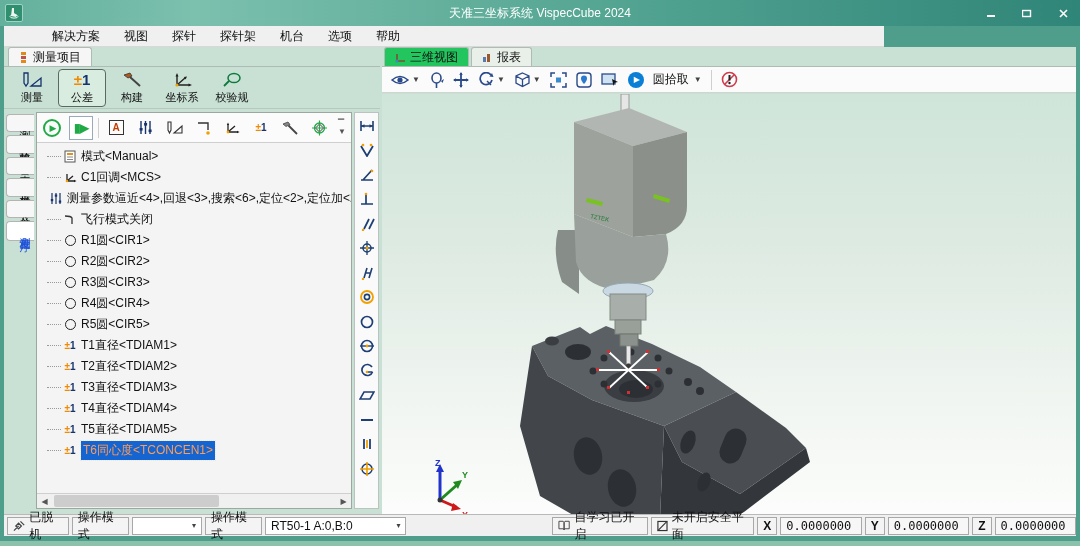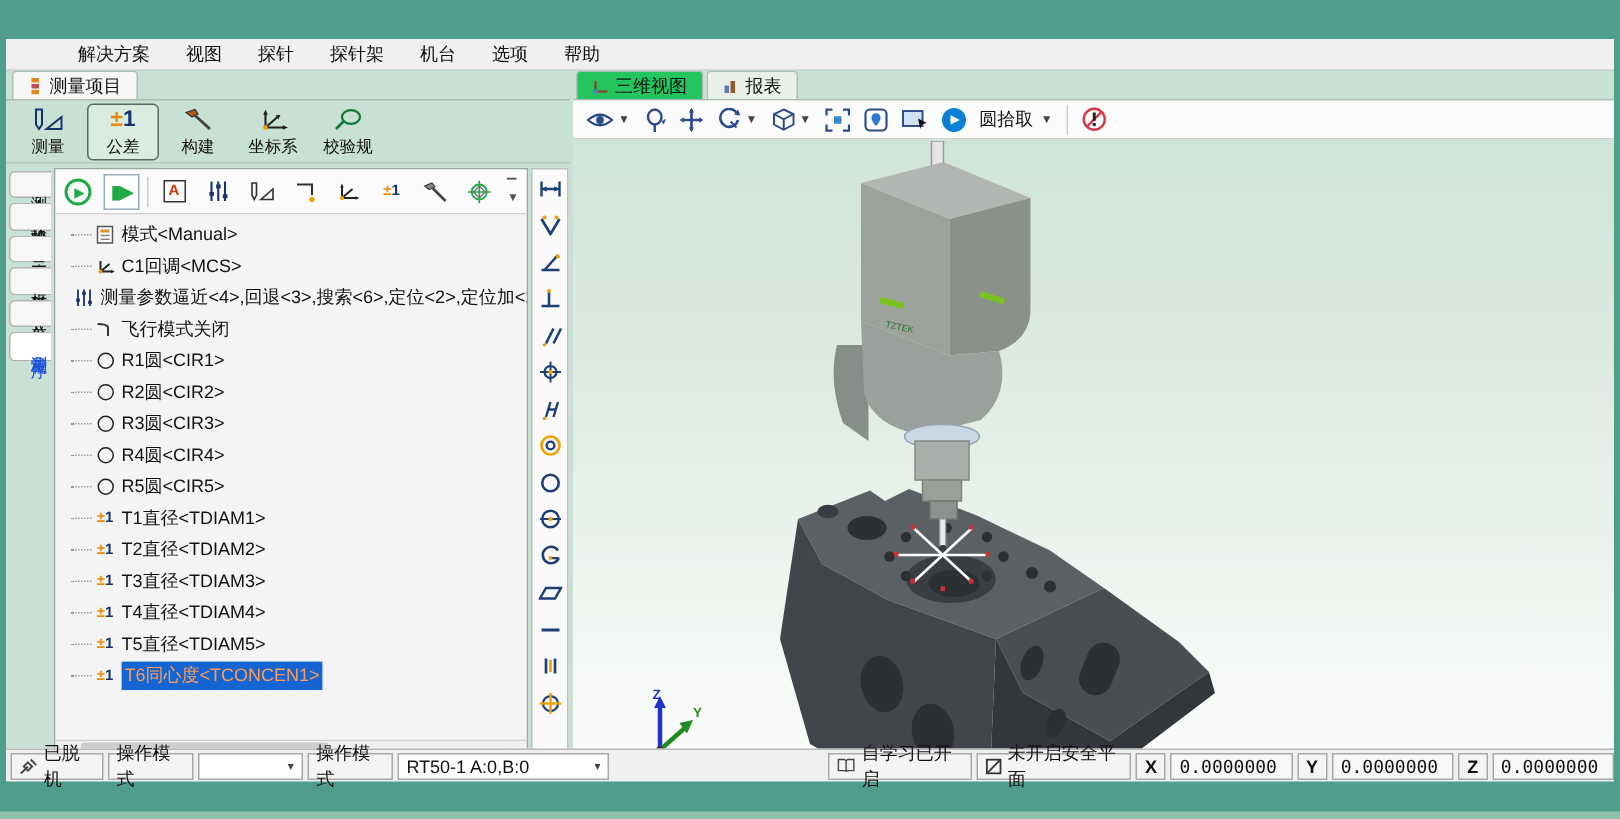--- a/index.html
+++ b/index.html
@@ -11,21 +11,21 @@
   .titlebar { position:absolute; left:0; top:0; width:1080px; height:26px;
     background:linear-gradient(90deg,#63b09d 0%,#7cc0ae 18%,#55a693 55%,#2f8578 100%);
     display:flex; align-items:center; }
   .appicon { width:18px; height:18px; margin-left:5px; background:#2f8f6f;
     border:1px solid #9fd4c2; border-radius:2px; display:flex; align-items:center; justify-content:center; }
   .title-text { position:absolute; left:0; right:0; text-align:center; color:#fff; font-size:12px; }
   .wincontrols { position:absolute; right:6px; top:0; height:26px; display:flex; align-items:center; gap:14px; }
   .winbtn { width:22px; height:18px; display:flex; align-items:center; justify-content:center; color:#fff; }
 
   
-  .menubar { position:absolute; left:4px; top:26px; width:1072px; height:21px;
+  .menubar { position:absolute; left:4px; top:26px; width:880px; height:21px;
     background:#f0f0f0; border-bottom:1px solid #d8d8d8; display:flex; align-items:center; padding-left:36px; }
   .menu-item { padding:2px 12px; cursor:default; }
 
   
   .main { position:absolute; left:4px; top:47px; width:1072px; height:472px; background:#c9e1d5; }
 
   
   .left { position:absolute; left:0; top:0; width:376px; height:472px; }
   .lp-tabs { height:20px; display:flex; align-items:flex-end; border-bottom:1px solid #aebcb4; padding-left:4px; }
   .lp-tab { background:#f6f6f6; border:1px solid #aebcb4; border-bottom:none; border-radius:3px 3px 0 0;
@@ -84,34 +84,60 @@
   .vp-toolbar { height:26px; background:#fbfbfb; border-bottom:1px solid #cfd6d0; display:flex; align-items:center; gap:9px; padding-left:8px; }
   .vico { display:flex; align-items:center; gap:2px; }
   .drop { font-size:8px; color:#444; }
   .playblue { width:16px; height:16px; border-radius:50%; background:#0a7fd6; color:#fff; font-size:8px;
     display:flex; align-items:center; justify-content:center; padding-left:2px; }
   .pick { display:flex; align-items:center; gap:5px; font-size:12px; }
   .viewport { position:absolute; left:0; top:47px; width:694px; height:425px;
     background:linear-gradient(180deg,#cfe5da 0%,#ddeae2 35%,#f2f6f2 75%,#fcfdfc 100%); }
 
   
-  .statusbar { position:absolute; left:4px; top:499px; width:1072px; height:22px; background:#f0f0f0;
+  .statusbar { position:absolute; left:4px; top:514px; width:1072px; height:22px; background:#f0f0f0;
     border-top:1px solid #b9b9b9; display:flex; align-items:center; font-size:12px; }
   .sb-box { height:18px; border:1px solid #a8a8a8; background:#f4f4f4; display:flex; align-items:center;
     padding:0 5px; margin-left:3px; gap:4px; }
   .sb-drop { background:#fff; justify-content:space-between; }
   .sb-val { font-family:"DejaVu Sans Mono", monospace; background:#f7f7f7; }
   .bottomstrip { position:absolute; left:0; top:541px; width:1080px; height:5px; background:#8cc2ab; }
   svg { display:block; }
 </style>
 </head>
 <body>
 
 <div class="frame">
 
+  <div class="titlebar">
+    <div class="appicon">
+      <svg width="12" height="12" viewBox="0 0 12 12">
+          <path d="M4 1 L6 1 L6 6 L9 8 L8 10 L3 9 Z" fill="#eaf6ef"></path>
+          <ellipse cx="6" cy="9.5" rx="4" ry="1.6" fill="none" stroke="#eaf6ef" stroke-width="1"></ellipse>
+        </svg>
+    </div>
+    <div class="title-text">天准三坐标系统 VispecCube 2024</div>
+    <div class="wincontrols">
+      <div class="winbtn">
+          <svg width="9" height="9" viewBox="0 0 9 9">
+            <rect x="0" y="6" width="8" height="2" fill="#fff"></rect>
+          </svg>
+        </div>
+      <div class="winbtn">
+          <svg width="10" height="9" viewBox="0 0 10 9">
+            <rect x="0.5" y="1.5" width="8" height="6" fill="none" stroke="#fff" stroke-width="1.4"></rect>
+          </svg>
+        </div>
+      <div class="winbtn">
+          <svg width="9" height="9" viewBox="0 0 9 9">
+            <path d="M1 1 L8 8 M8 1 L1 8" stroke="#fff" stroke-width="1.6"></path>
+          </svg>
+        </div>
+    </div>
+  </div>
 
   <div class="menubar">
     <span class="menu-item">解决方案</span>
     <span class="menu-item">视图</span>
     <span class="menu-item">探针</span>
     <span class="menu-item">探针架</span>
     <span class="menu-item">机台</span>
     <span class="menu-item">选项</span>
     <span class="menu-item">帮助</span>
   </div>

